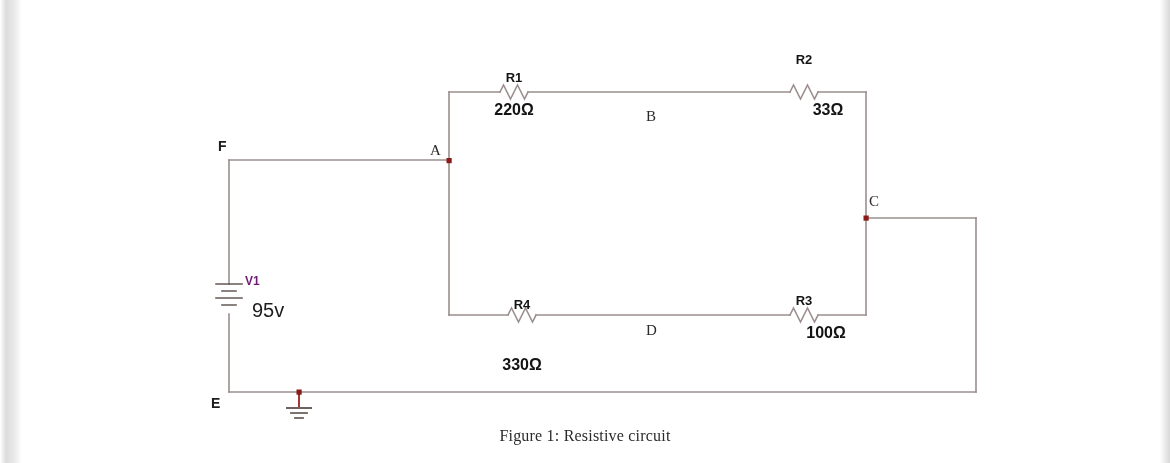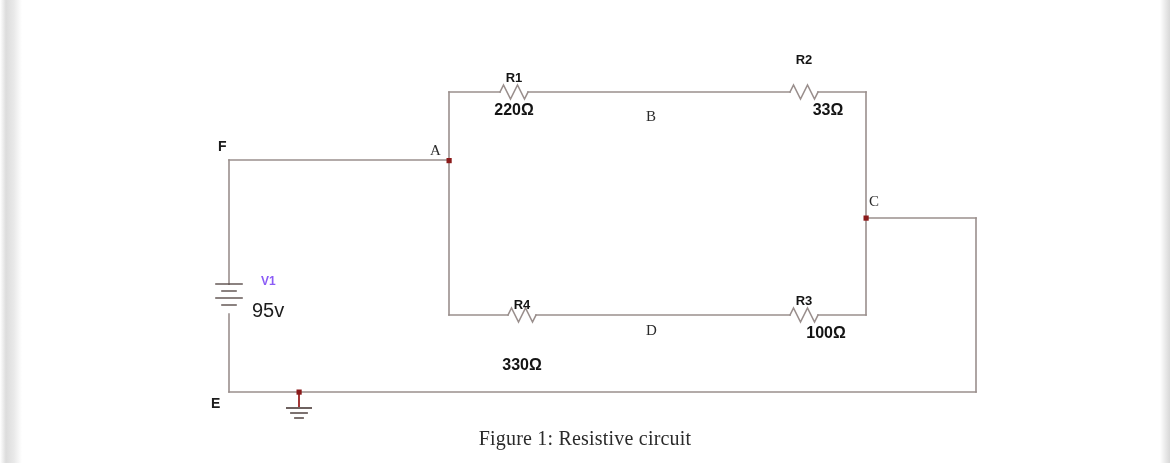--- a/index.html
+++ b/index.html
@@ -42,21 +42,21 @@
   }
 
   
   .caption {
     position: absolute;
     left: 0;
     top: 427px;
     width: 1170px;
     text-align: center;
     font-family: "Liberation Serif", serif;
-    font-size: 20px;
+    font-size: 16px;
     color: #2b2b2b;
     letter-spacing: 0.2px;
   }
 
   
   .lbl {
     position: absolute;
     white-space: nowrap;
     color: #1c1c1c;
   }
@@ -82,22 +82,21 @@
     font-family: "Liberation Sans", sans-serif;
     font-weight: bold;
     font-size: 16px;
     color: #141414;
     text-align: center;
   }
   .src-name {
     font-family: "Liberation Sans", sans-serif;
     font-weight: bold;
     font-size: 12px;
-    color: #8b5cf6;
-    margin-left: 16px;
+    color: #701a75;
   }
   .src-val {
     font-family: "Liberation Sans", sans-serif;
     font-size: 20px;
     color: #1c1c1c;
   }
 </style>
 </head>
 <body>
 

